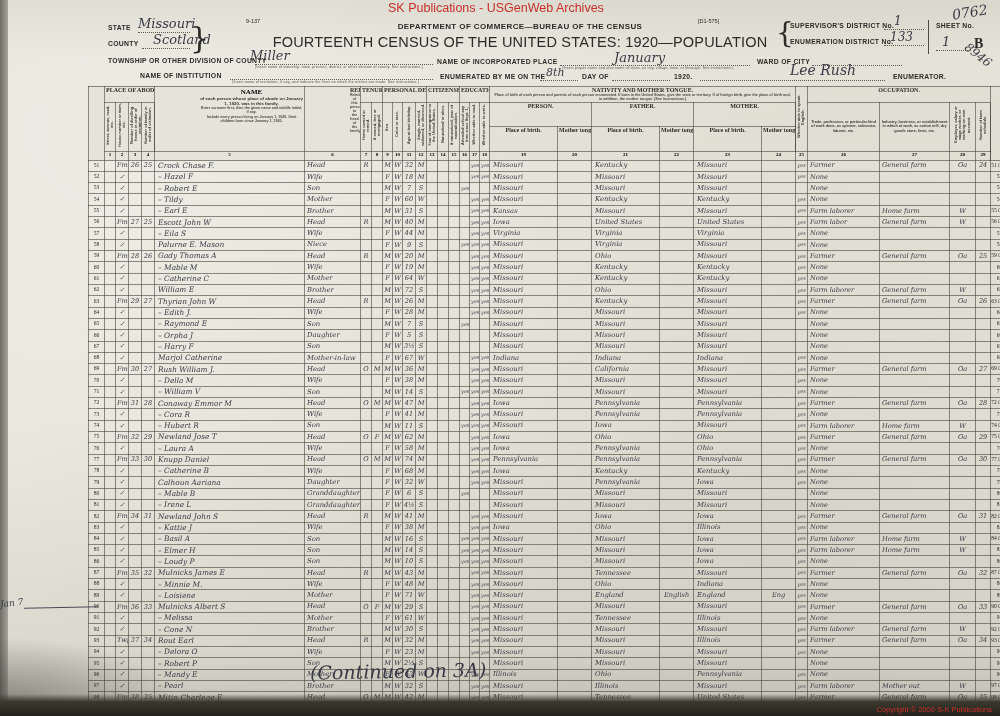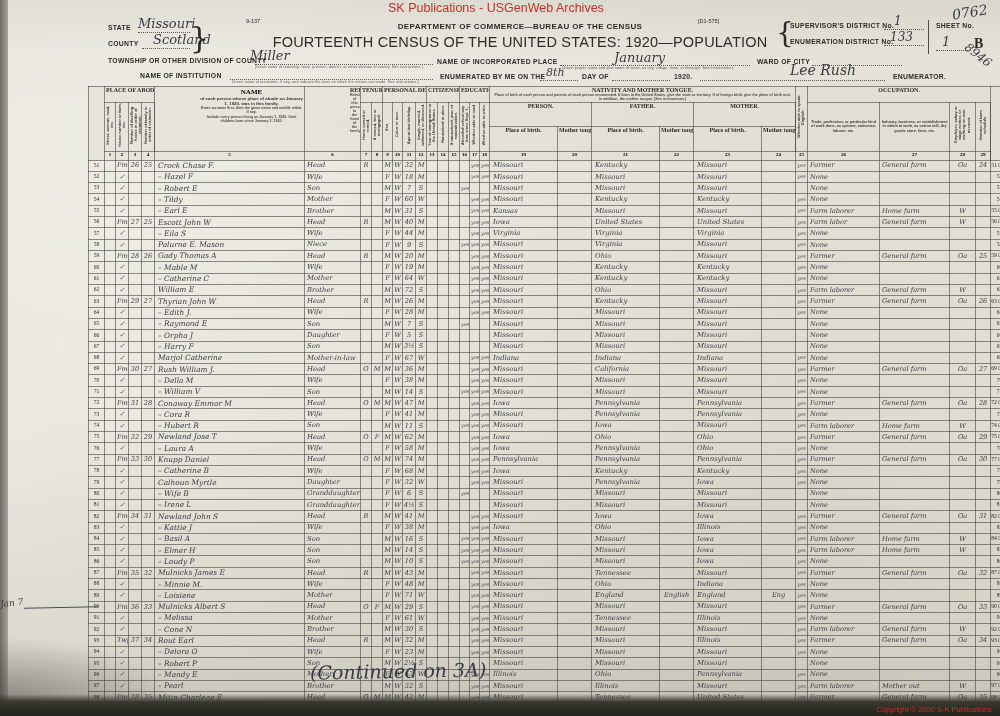--- a/index.html
+++ b/index.html
@@ -1180,21 +1180,21 @@
           <td class="hw c28"></td>
           <td class="hw c29"></td>
           <td class="gb lncell"><span>78</span></td>
         </tr>
         <tr>
           <td class="lncell">79</td>
           <td class="gb hw c1"></td>
           <td class="hw c2">✓</td>
           <td class="hw c3"></td>
           <td class="hw c4"></td>
-          <td class="gb hw c5">Calhoun Myrtle</td>
+          <td class="gb hw c5">Calhoun Aariana</td>
           <td class="gb hw c6">Daughter</td>
           <td class="gb hw c7"></td>
           <td class="hw c8"></td>
           <td class="gb hw c9">F</td>
           <td class="hw c10">W</td>
           <td class="hw c11">32</td>
           <td class="hw c12">W</td>
           <td class="gb hw c13"></td>
           <td class="hw c14"></td>
           <td class="hw c15"></td>
@@ -1213,21 +1213,21 @@
           <td class="hw c28"></td>
           <td class="hw c29"></td>
           <td class="gb lncell"><span>79</span></td>
         </tr>
         <tr>
           <td class="lncell">80</td>
           <td class="gb hw c1"></td>
           <td class="hw c2">✓</td>
           <td class="hw c3"></td>
           <td class="hw c4"></td>
-          <td class="gb hw c5">– Wife B</td>
+          <td class="gb hw c5">– Mable B</td>
           <td class="gb hw c6">Granddaughter</td>
           <td class="gb hw c7"></td>
           <td class="hw c8"></td>
           <td class="gb hw c9">F</td>
           <td class="hw c10">W</td>
           <td class="hw c11">6</td>
           <td class="hw c12">S</td>
           <td class="gb hw c13"></td>
           <td class="hw c14"></td>
           <td class="hw c15"></td>

